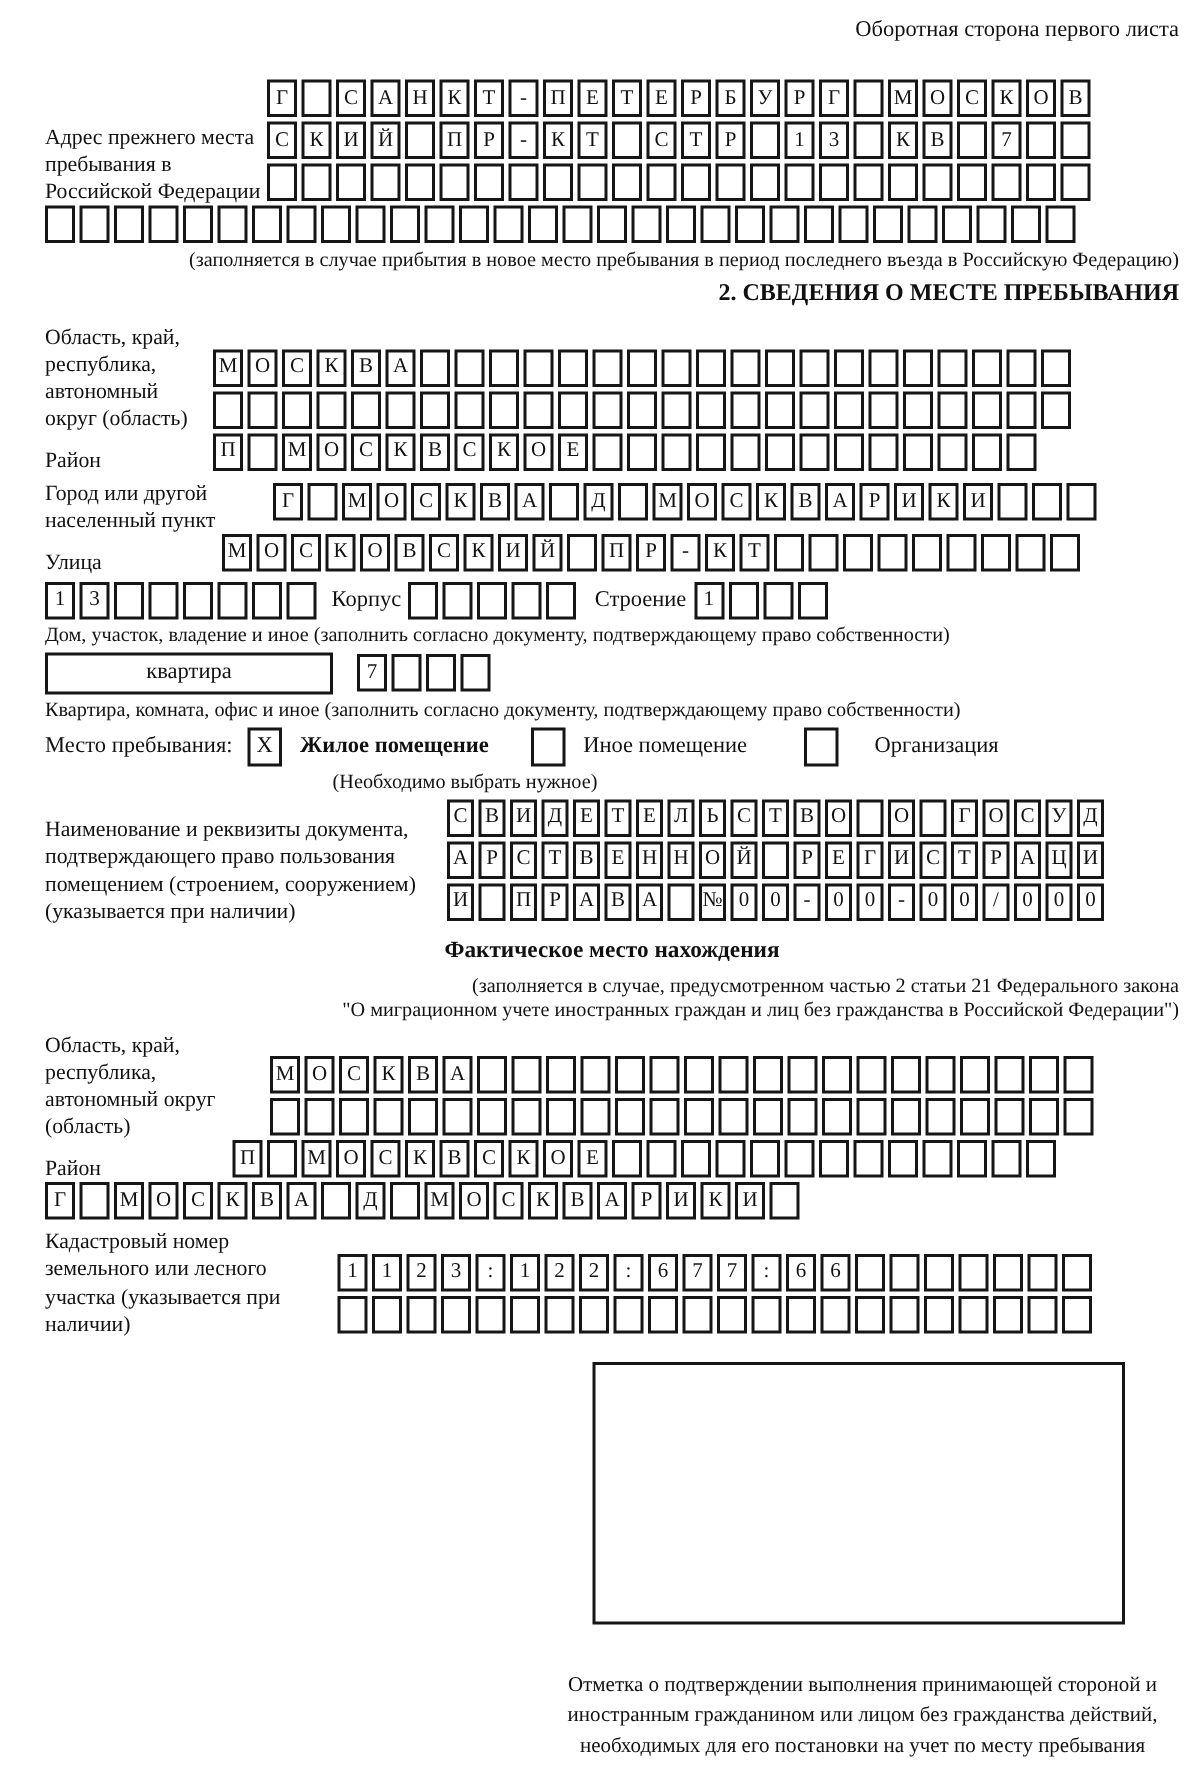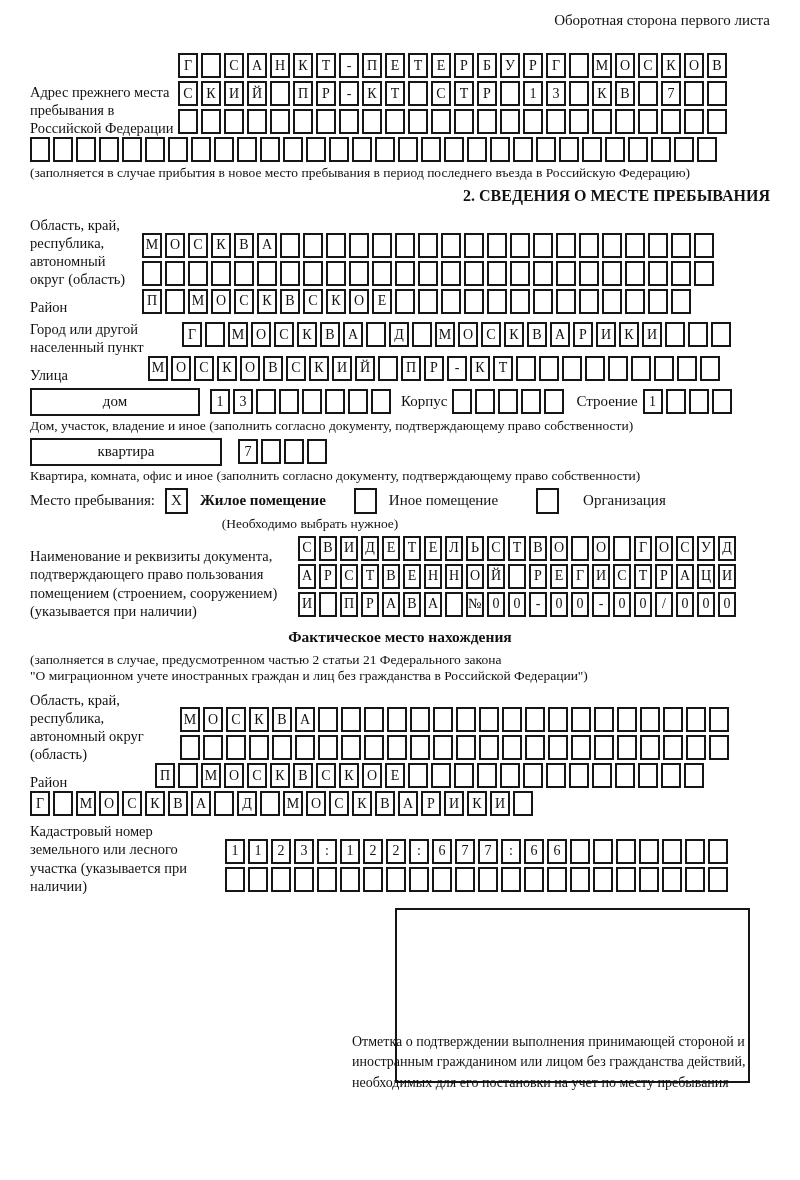--- a/index.html
+++ b/index.html
@@ -4,21 +4,21 @@
 <style>
   * { box-sizing: border-box; margin: 0; padding: 0; }
   html, body { background: #fff; }
   body {
     width: 800px; height: 1180px;
     font-family: "Liberation Serif", serif;
     color: #111;
     position: relative;
     overflow: hidden;
   }
-  .page { padding: 12px 30px 0 30px; position: relative; width: 800px; height: 1180px; }
+  .page { padding: 12px 14px 0 30px; position: relative; width: 800px; height: 1180px; }
 
   .header-note { text-align: right; font-size: 15px; margin-bottom: 24px; }
 
   .row-flex { display: flex; align-items: flex-end; }
   .row-flex.vcenter { align-items: center; }
   .label { font-size: 14.5px; line-height: 1.25; padding-top: 3px; }
   .w148 { flex: 0 0 148px; }
   .w112 { flex: 0 0 112px; }
   .w152 { flex: 0 0 152px; }
   .w118 { flex: 0 0 118px; }
@@ -32,21 +32,21 @@
   .cbox {
     flex: 0 0 auto;
     width: 20px; height: 25px;
     border: 2px solid #161616;
     display: flex; align-items: center; justify-content: center;
     font-size: 14px; background: #fff;
   }
   .boxrow.tight .cbox { width: 18px; }
 
   .form-note { font-size: 13.5px; }
-  .center { text-align: left; }
+  .center { text-align: right; }
 
   .section-title { text-align: right; font-weight: bold; font-size: 16px; margin: 6px 0 8px 0; }
   .sub-title { text-align: center; font-weight: bold; font-size: 15.5px; margin: 8px 0 6px 0; }
 
   .wide-input {
     border: 2px solid #161616; height: 28px;
     display: flex; align-items: center; justify-content: center;
     font-size: 15px; background: #fff; flex: 0 0 auto;
   }
   .inline-label { font-size: 15px; flex: 0 0 auto; }
@@ -63,22 +63,22 @@
   .mb2 { margin-bottom: 2px; }
   .mb4 { margin-bottom: 4px; }
   .mt4 { margin-top: 4px; }
 
   .stamp-box {
     position: absolute; left: 395px; top: 908px;
     width: 355px; height: 175px;
     border: 2px solid #161616; background: #fff;
   }
   .stamp-caption {
-    position: absolute; left: 352px; top: 1032px;
-    width: 446px; 
+    position: absolute; left: 352px; top: 1114px;
+    width: 446px; text-align: center;
     font-size: 14px; line-height: 1.45;
   }
 </style>
 </head>
 <body>
 
 <div class="page">
 
   <div class="header-note">Оборотная сторона первого листа</div>
 
@@ -346,21 +346,20 @@
         <span class="cbox"></span>
         <span class="cbox"></span>
         <span class="cbox"></span>
         <span class="cbox"></span>
         <span class="cbox"></span>
         <span class="cbox"></span>
       </div>
   </div>
 
   <div class="row-flex vcenter mt4 mb2">
-    <div class="wide-input" style="width:170px; margin-right:10px;">дом</div>
     <div class="boxrow" style="margin-bottom:0; margin-right:10px;">
         <span class="cbox">1</span>
         <span class="cbox">3</span>
         <span class="cbox"></span>
         <span class="cbox"></span>
         <span class="cbox"></span>
         <span class="cbox"></span>
         <span class="cbox"></span>
         <span class="cbox"></span>
       </div>

